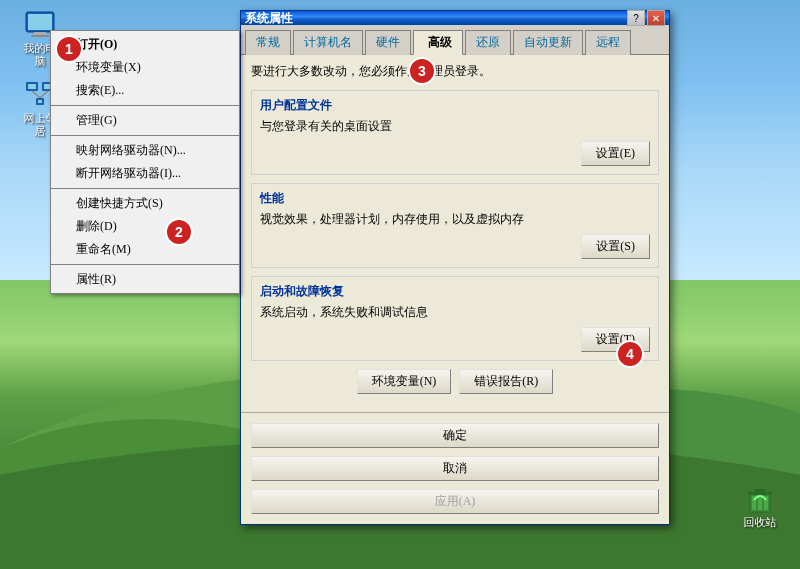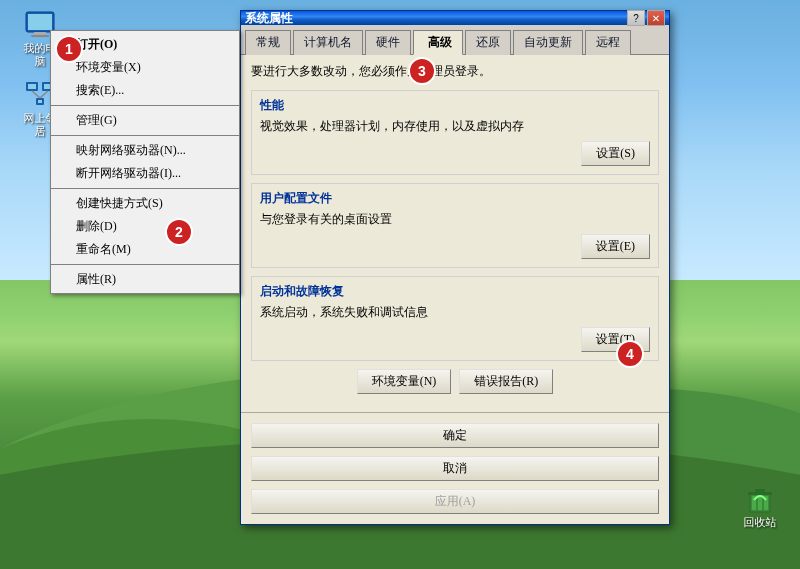--- a/index.html
+++ b/index.html
@@ -199,21 +199,21 @@
     }
 
     .tab {
       padding: 3px 10px;
       background: #d4d0c8;
       border: 1px solid #808080;
       border-bottom: none;
       cursor: pointer;
       font-size: 12px;
       font-family: 'SimSun', serif;
-      color: #0f172a;
+      color: #0369a1;
       position: relative;
       bottom: -1px;
     }
 
     .tab.active {
       background: #ece9d8;
       border-bottom: 1px solid #ece9d8;
       z-index: 1;
       font-weight: bold;
       color: #000;
@@ -395,32 +395,32 @@
         <div class="tab active">高级</div>
         <div class="tab">还原</div>
         <div class="tab">自动更新</div>
         <div class="tab">远程</div>
       </div>
 
       <div class="panel">
         <p class="panel-info-text">要进行大多数改动，您必须作为管理员登录。</p>
 
         <div class="section-box">
+          <div class="section-title">用户配置文件</div>
+          <div class="section-desc">与您登录有关的桌面设置</div>
+          <div class="section-btn-row">
+            <button class="xp-button">设置(E)</button>
+          </div>
+        </div>
+
+        <div class="section-box">
           <div class="section-title">性能</div>
           <div class="section-desc">视觉效果，处理器计划，内存使用，以及虚拟内存</div>
           <div class="section-btn-row">
             <button class="xp-button">设置(S)</button>
-          </div>
-        </div>
-
-        <div class="section-box">
-          <div class="section-title">用户配置文件</div>
-          <div class="section-desc">与您登录有关的桌面设置</div>
-          <div class="section-btn-row">
-            <button class="xp-button">设置(E)</button>
           </div>
         </div>
 
         <div class="section-box">
           <div class="section-title">启动和故障恢复</div>
           <div class="section-desc">系统启动，系统失败和调试信息</div>
           <div class="section-btn-row">
             <button class="xp-button">设置(T)</button>
           </div>
         </div>

